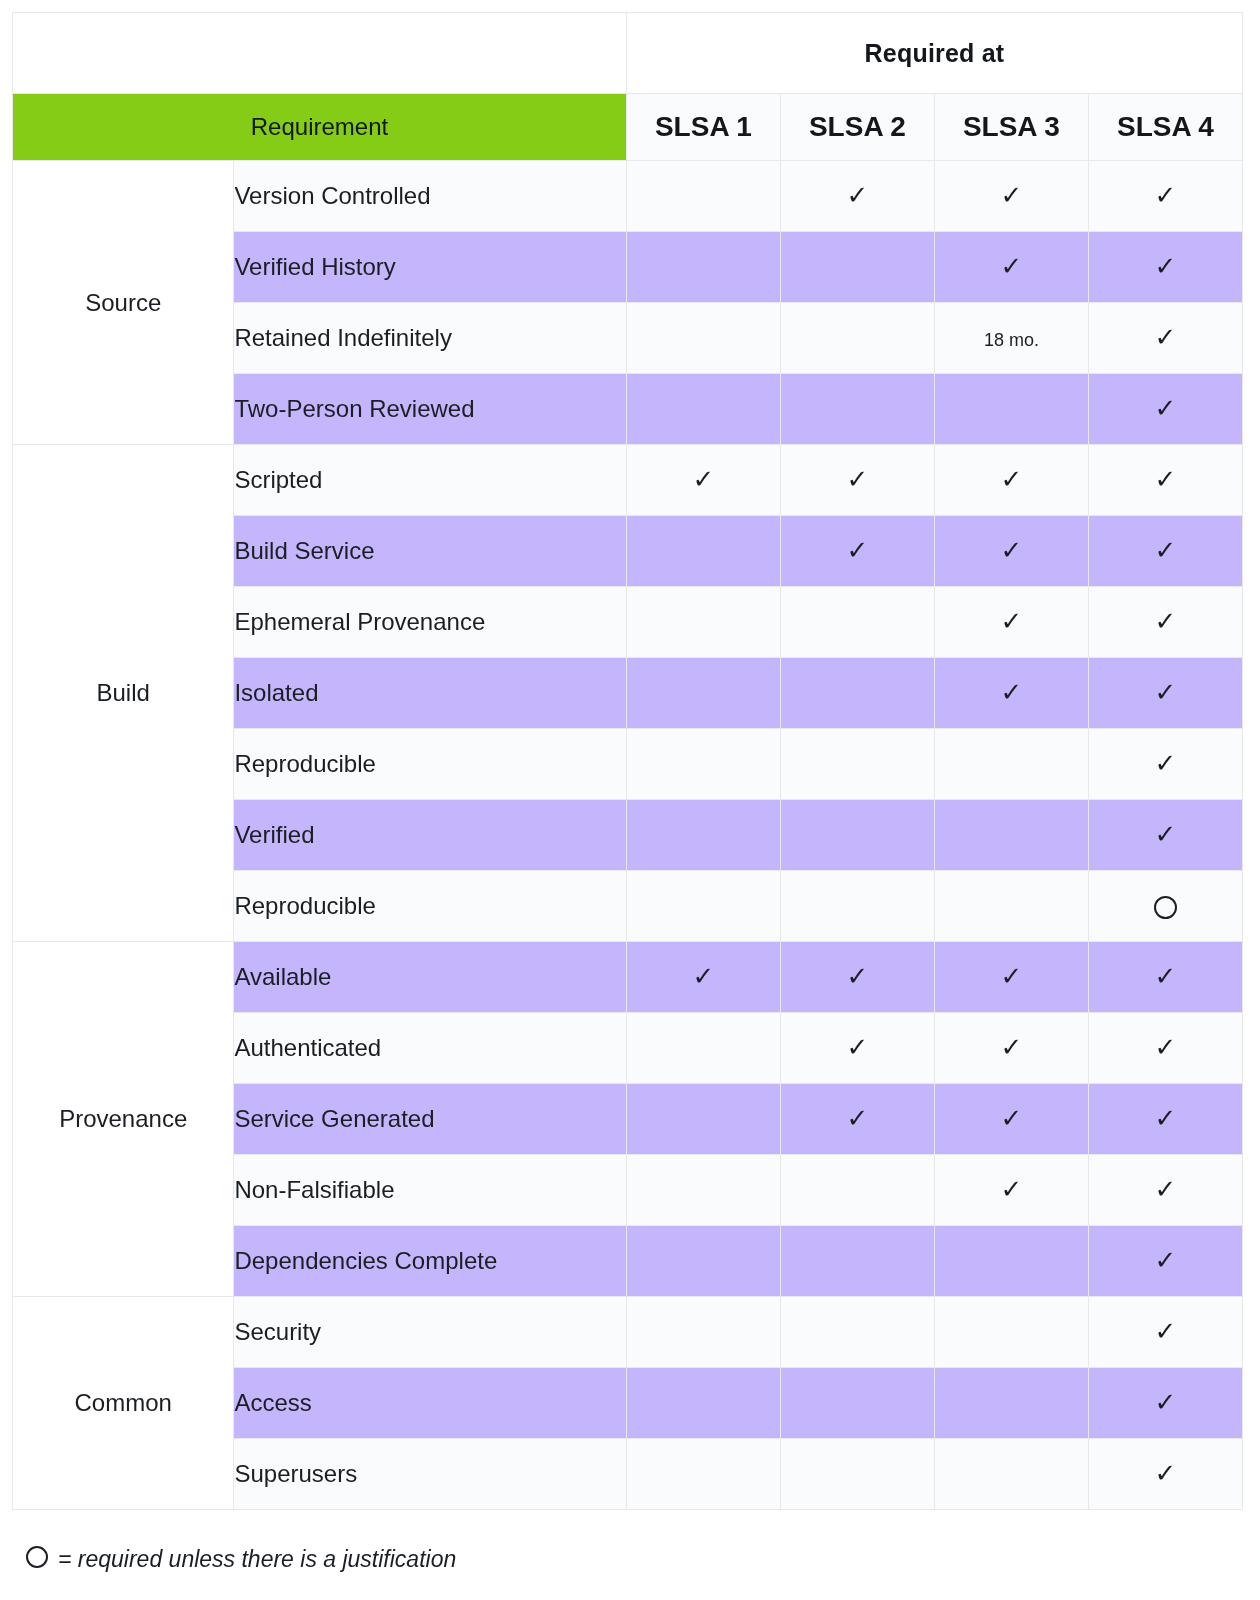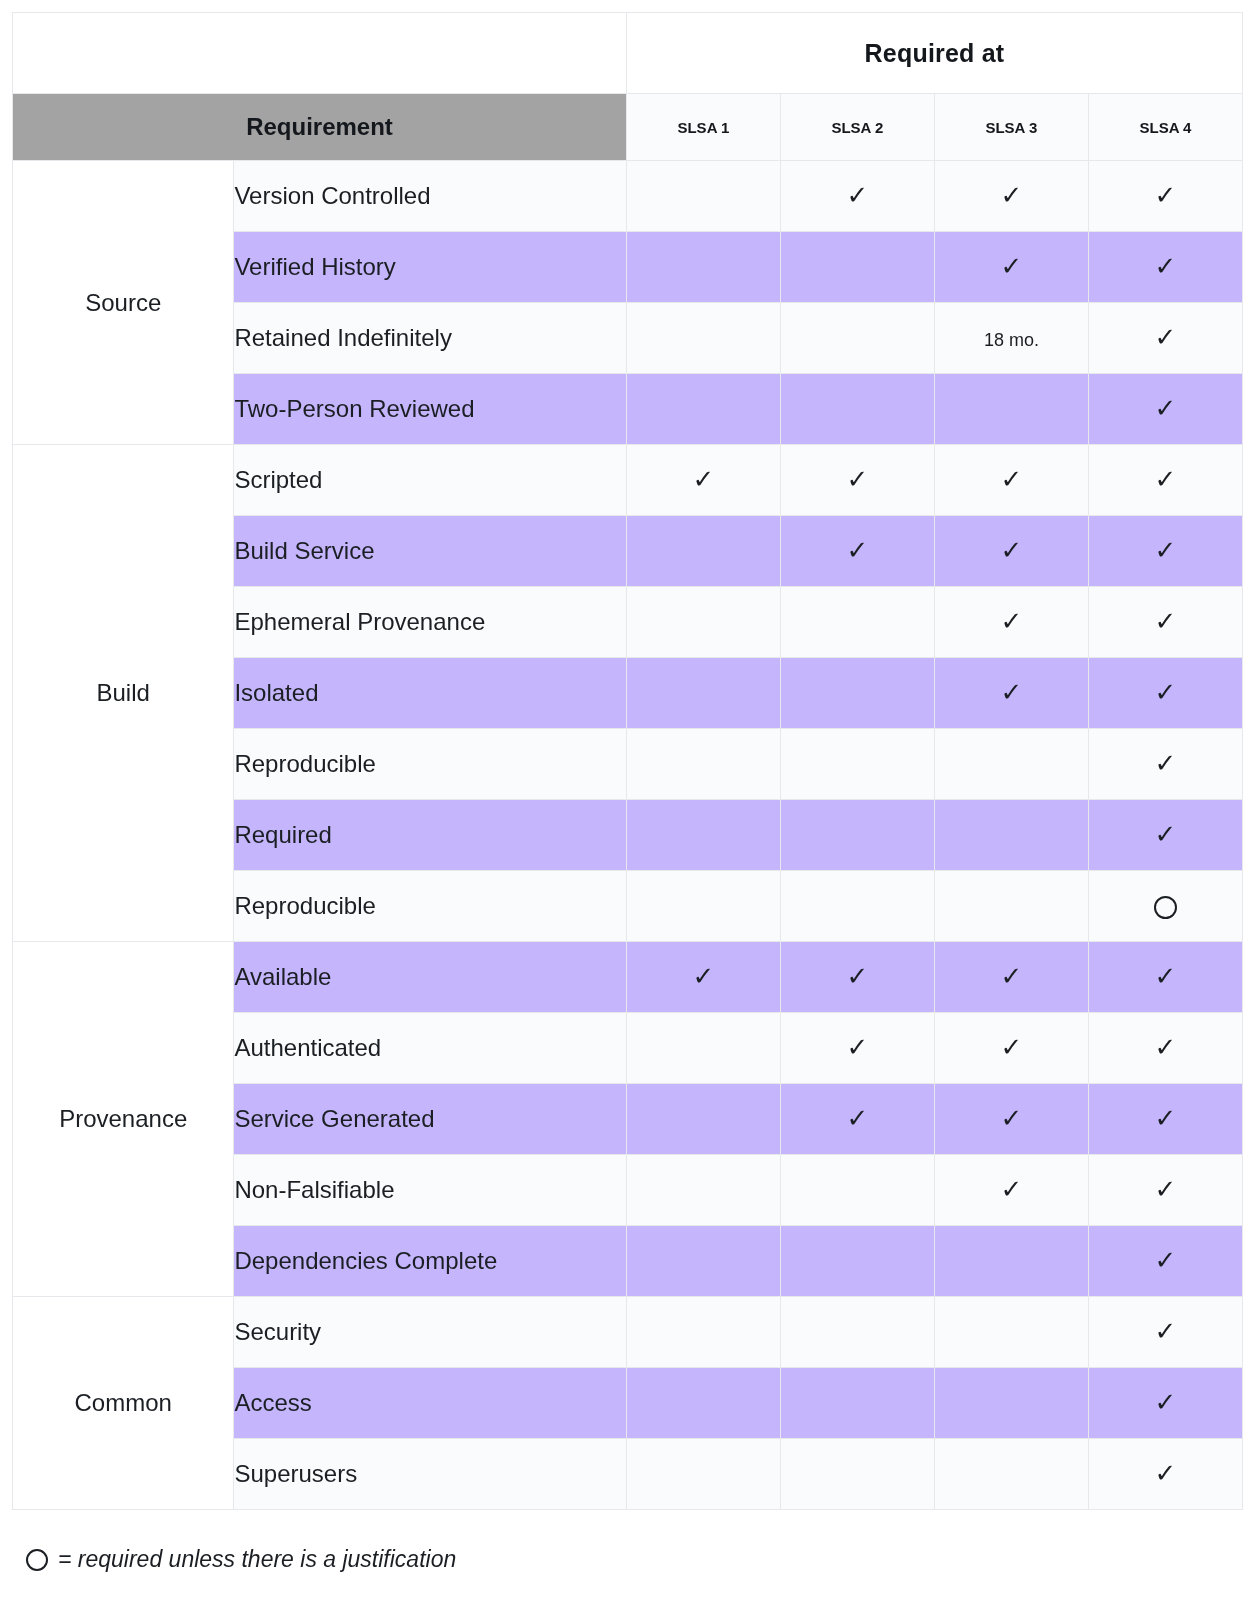--- a/index.html
+++ b/index.html
@@ -44,28 +44,28 @@
     text-align: center;
     color: #14181c;
     letter-spacing: 0.2px;
   }
   th.blank-corner {
     background: #ffffff;
   }
   th.req-head {
     height: 66px;
     font-size: 24px;
-    font-weight: bold;
+    font-weight: normal;
     text-align: center;
     color: #14181c;
-    background: #a3a3a3;
+    background: #84cc16;
   }
   th.lvl-head {
     height: 66px;
-    font-size: 15px;
+    font-size: 28px;
     font-weight: bold;
     text-align: center;
     color: #14181c;
     background: #fafbfc;
   }
   td.group-cell {
     font-size: 24px;
     text-align: center;
     padding-left: 34px;
     color: #1b1f23;
@@ -108,21 +108,21 @@
   }
   .text-mark {
     font-size: 18px;
   }
   .legend {
     margin: 36px 0 0 14px;
     font-size: 23px;
     font-style: italic;
     color: #1b1f23;
     display: flex;
-    align-items: center;
+    align-items: flex-start;
     gap: 10px;
   }
   .legend .circle {
     width: 18px;
     height: 18px;
     border-width: 2.4px;
   }
 </style>
 </head>
 <body>
@@ -210,21 +210,21 @@
           <td class="mark-cell"><span class="check">✓</span></td>
         </tr>
         <tr class="alt">
           <td class="req-cell">Reproducible</td>
           <td class="mark-cell"></td>
           <td class="mark-cell"></td>
           <td class="mark-cell"></td>
           <td class="mark-cell"><span class="check">✓</span></td>
         </tr>
         <tr class="plain">
-          <td class="req-cell">Required</td>
+          <td class="req-cell">Verified</td>
           <td class="mark-cell"></td>
           <td class="mark-cell"></td>
           <td class="mark-cell"></td>
           <td class="mark-cell"><span class="check">✓</span></td>
         </tr>
         <tr class="alt">
           <td class="req-cell">Reproducible</td>
           <td class="mark-cell"></td>
           <td class="mark-cell"></td>
           <td class="mark-cell"></td>

